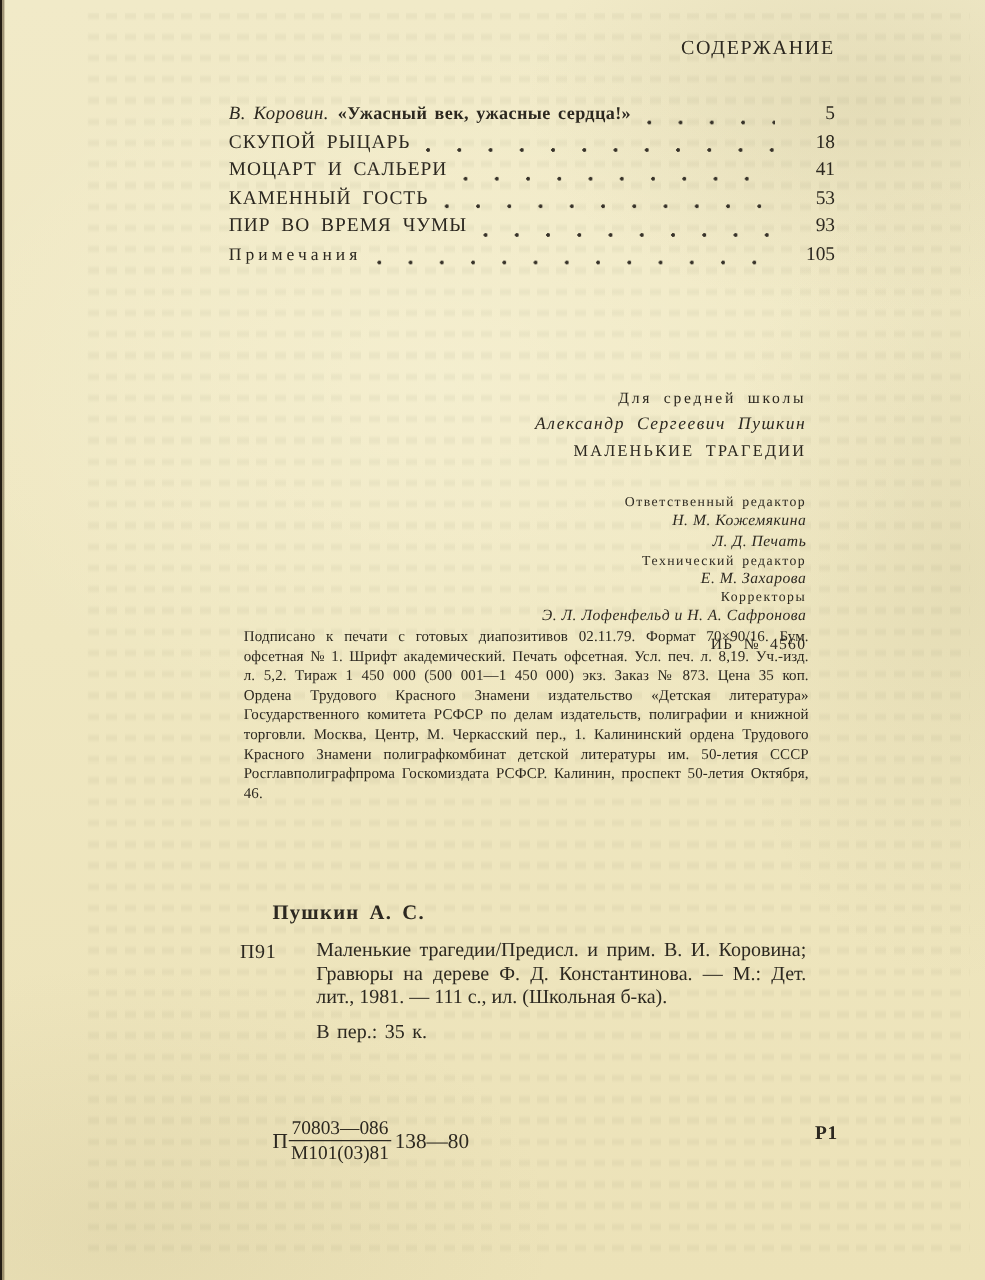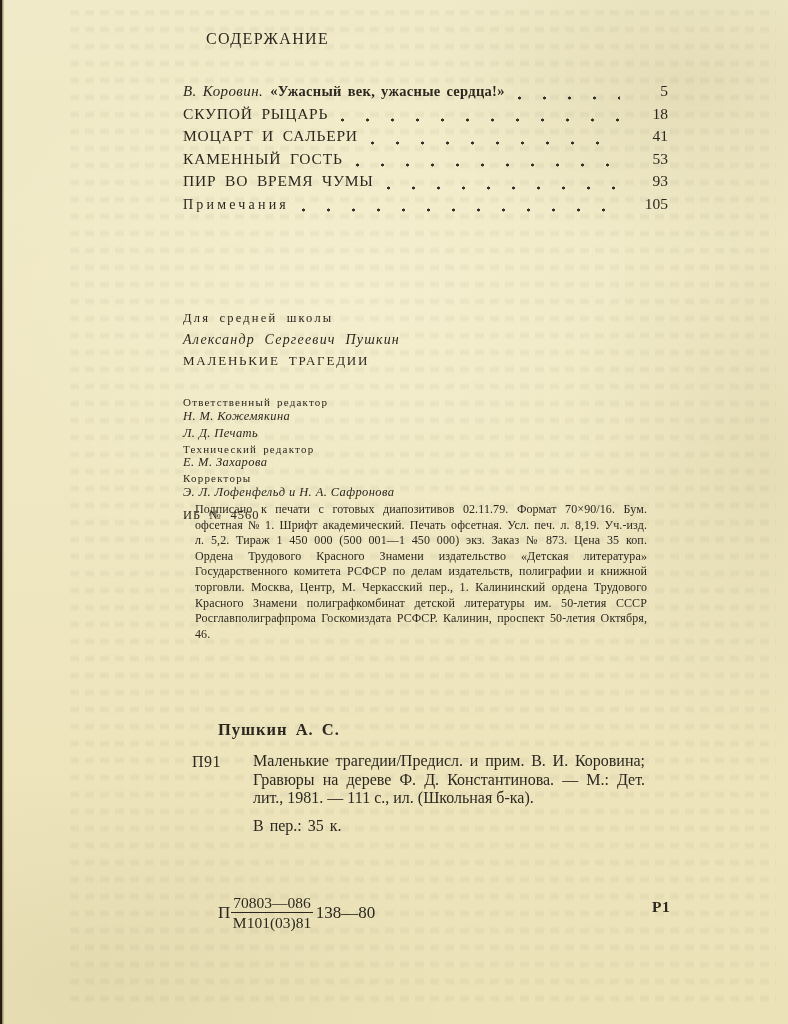--- a/index.html
+++ b/index.html
@@ -28,38 +28,38 @@
     pointer-events:none;
   }
   .edge-left{
     position:absolute;left:0;top:0;width:4px;height:100%;
     background:linear-gradient(90deg,#241d13 0 2px, rgba(92,76,48,0.55) 2px 3px, rgba(92,76,48,0.0) 4px);
   }
 
   
   .toc-heading{
     position:absolute;top:30px;left:183px;width:462px;
-    text-align:left;transform:translateX(23px);
+    text-align:right;transform:translateX(23px);
     font-size:16px;letter-spacing:1.4px;word-spacing:3px;
   }
   .toc{position:absolute;top:82px;left:183px;width:485px;}
   .toc-row{display:flex;align-items:baseline;height:22.5px;font-size:15.5px;}
   .toc-title{white-space:nowrap;letter-spacing:0.8px;word-spacing:4px;}
   .toc-author{font-style:italic;font-size:15px;letter-spacing:0.4px;word-spacing:2px;margin-right:7px;}
   .toc-work{font-weight:bold;font-size:14.5px;letter-spacing:0.3px;word-spacing:2px;}
   .toc-row-notes .toc-title{font-size:14px;letter-spacing:3.2px;word-spacing:1px;}
   .leader{
     flex:1 1 auto;align-self:flex-end;height:6px;margin:0 8px 4px 12px;
     background-image:radial-gradient(circle at 2.5px 3px, #38332a 1.35px, rgba(0,0,0,0) 1.7px);
     background-size:25px 6px;background-repeat:repeat-x;
   }
   .toc-page{min-width:40px;text-align:right;font-size:15.5px;}
 
   
-  .imprint{position:absolute;top:311px;left:183px;width:462px;text-align:left;}
+  .imprint{position:absolute;top:311px;left:183px;width:462px;text-align:right;}
   .audience{font-size:12.5px;letter-spacing:2.2px;word-spacing:4px;line-height:14px;margin-bottom:6px;}
   .imprint-author{font-style:italic;font-size:14px;letter-spacing:1.2px;word-spacing:5px;line-height:18px;margin-bottom:4px;}
   .book-title{font-size:13px;letter-spacing:1.8px;word-spacing:4px;line-height:15px;margin-bottom:28px;}
   .staff-role{font-size:11px;letter-spacing:1.2px;word-spacing:2px;line-height:12.5px;}
   .staff-name{font-style:italic;font-size:12.5px;letter-spacing:0.4px;line-height:14px;margin-bottom:3px;}
   .ib{font-size:12.5px;letter-spacing:1px;word-spacing:4px;margin-top:9px;}
 
   
   .colophon{
     position:absolute;top:502px;left:195px;width:452px;

